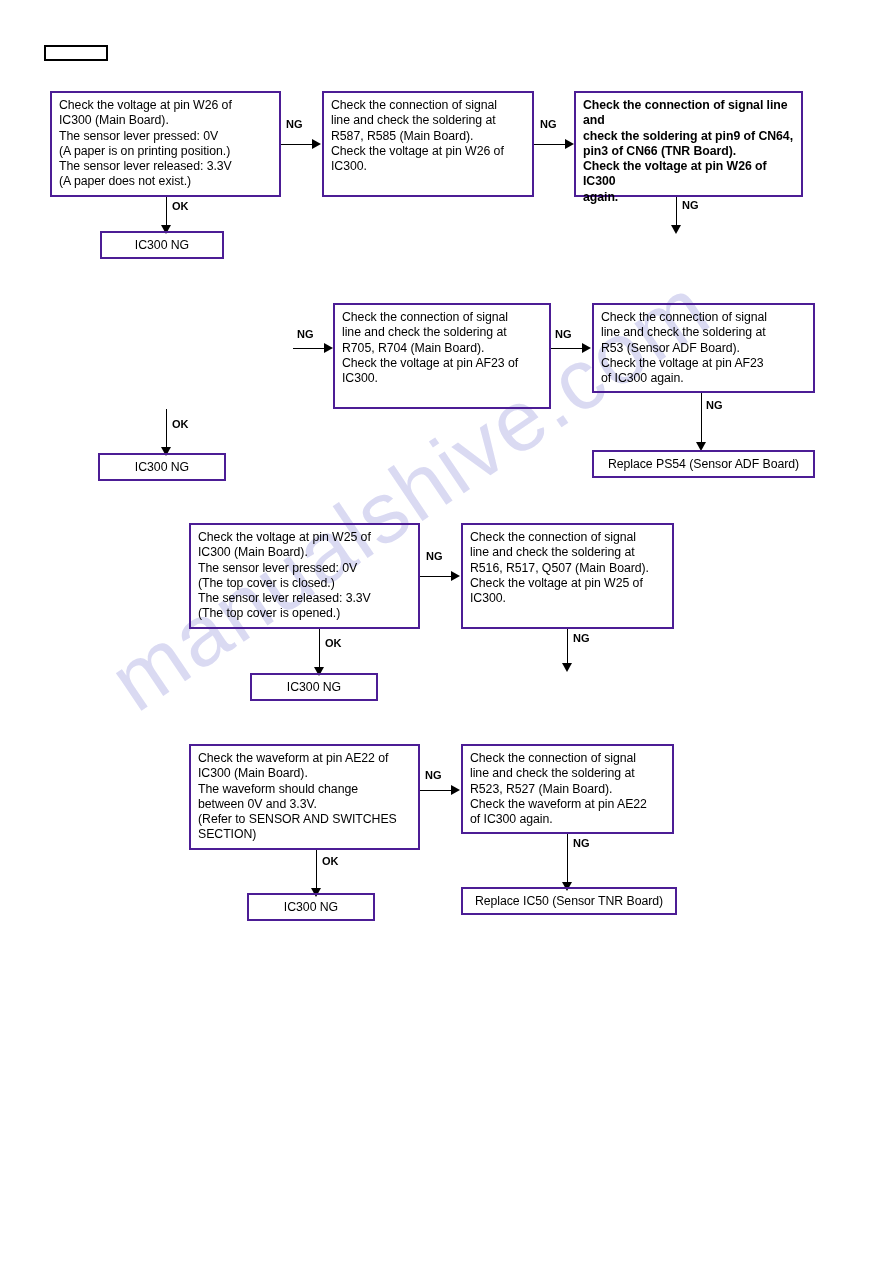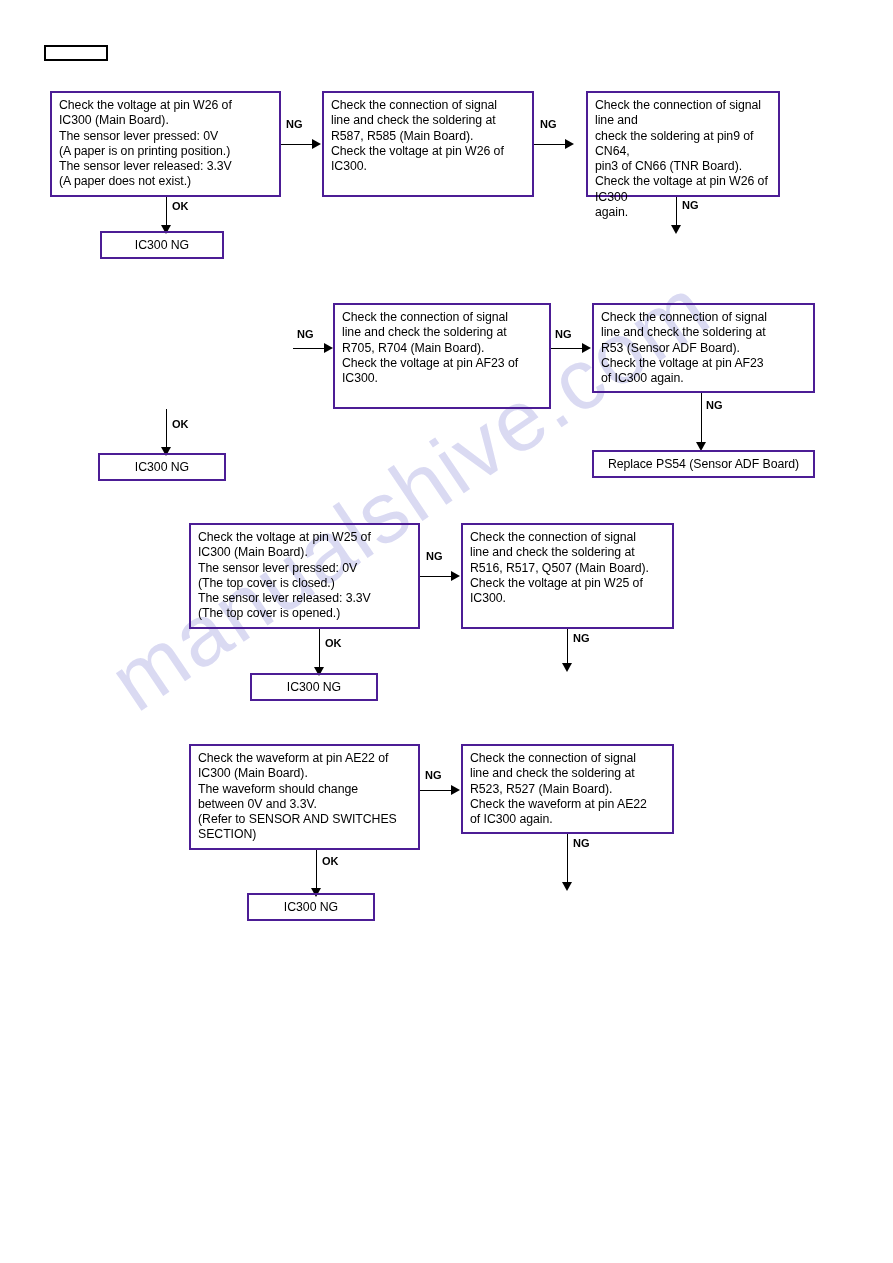--- a/index.html
+++ b/index.html
@@ -139,21 +139,21 @@
     <div class="box" style="left:322px; top:91px; width:212px; height:106px;">Check the connection of signal
 line and check the soldering at
 R587, R585 (Main Board).
 Check the voltage at pin W26 of
 IC300.</div>
 
     <div class="hline" style="left:534px; top:144px; width:33px;"></div>
     <div class="arrow-right" style="left:565px; top:139px;"></div>
     <div class="edge-label" style="left:540px; top:118px;">NG</div>
 
-    <div class="box" style="left:586px; top:91px; width:194px; height:106px;">Check the connection of signal line and
+    <div class="box" style="left:574px; top:91px; width:229px; height:106px;font-weight:bold;">Check the connection of signal line and
 check the soldering at pin9 of CN64,
 pin3 of CN66 (TNR Board).
 Check the voltage at pin W26 of IC300
 again.</div>
 
     <div class="vline" style="left:166px; top:197px; height:32px;"></div>
     <div class="arrow-down" style="left:161px; top:225px;"></div>
     <div class="edge-label" style="left:172px; top:200px;">OK</div>
 
     <div class="box terminal" style="left:100px; top:231px; width:124px; height:21px;">IC300 NG</div>
@@ -244,15 +244,16 @@
     <div class="vline" style="left:316px; top:850px; height:42px;"></div>
     <div class="arrow-down" style="left:311px; top:888px;"></div>
     <div class="edge-label" style="left:322px; top:855px;">OK</div>
 
     <div class="box terminal" style="left:247px; top:893px; width:128px; height:21px;">IC300 NG</div>
 
     <div class="vline" style="left:567px; top:834px; height:52px;"></div>
     <div class="arrow-down" style="left:562px; top:882px;"></div>
     <div class="edge-label" style="left:573px; top:837px;">NG</div>
 
+    <div class="box terminal" style="left:461px; top:887px; width:216px; height:25px;">Replace IC50 (Sensor TNR Board)</div>
 
   </div>
 </div>
 
 </body></html>

